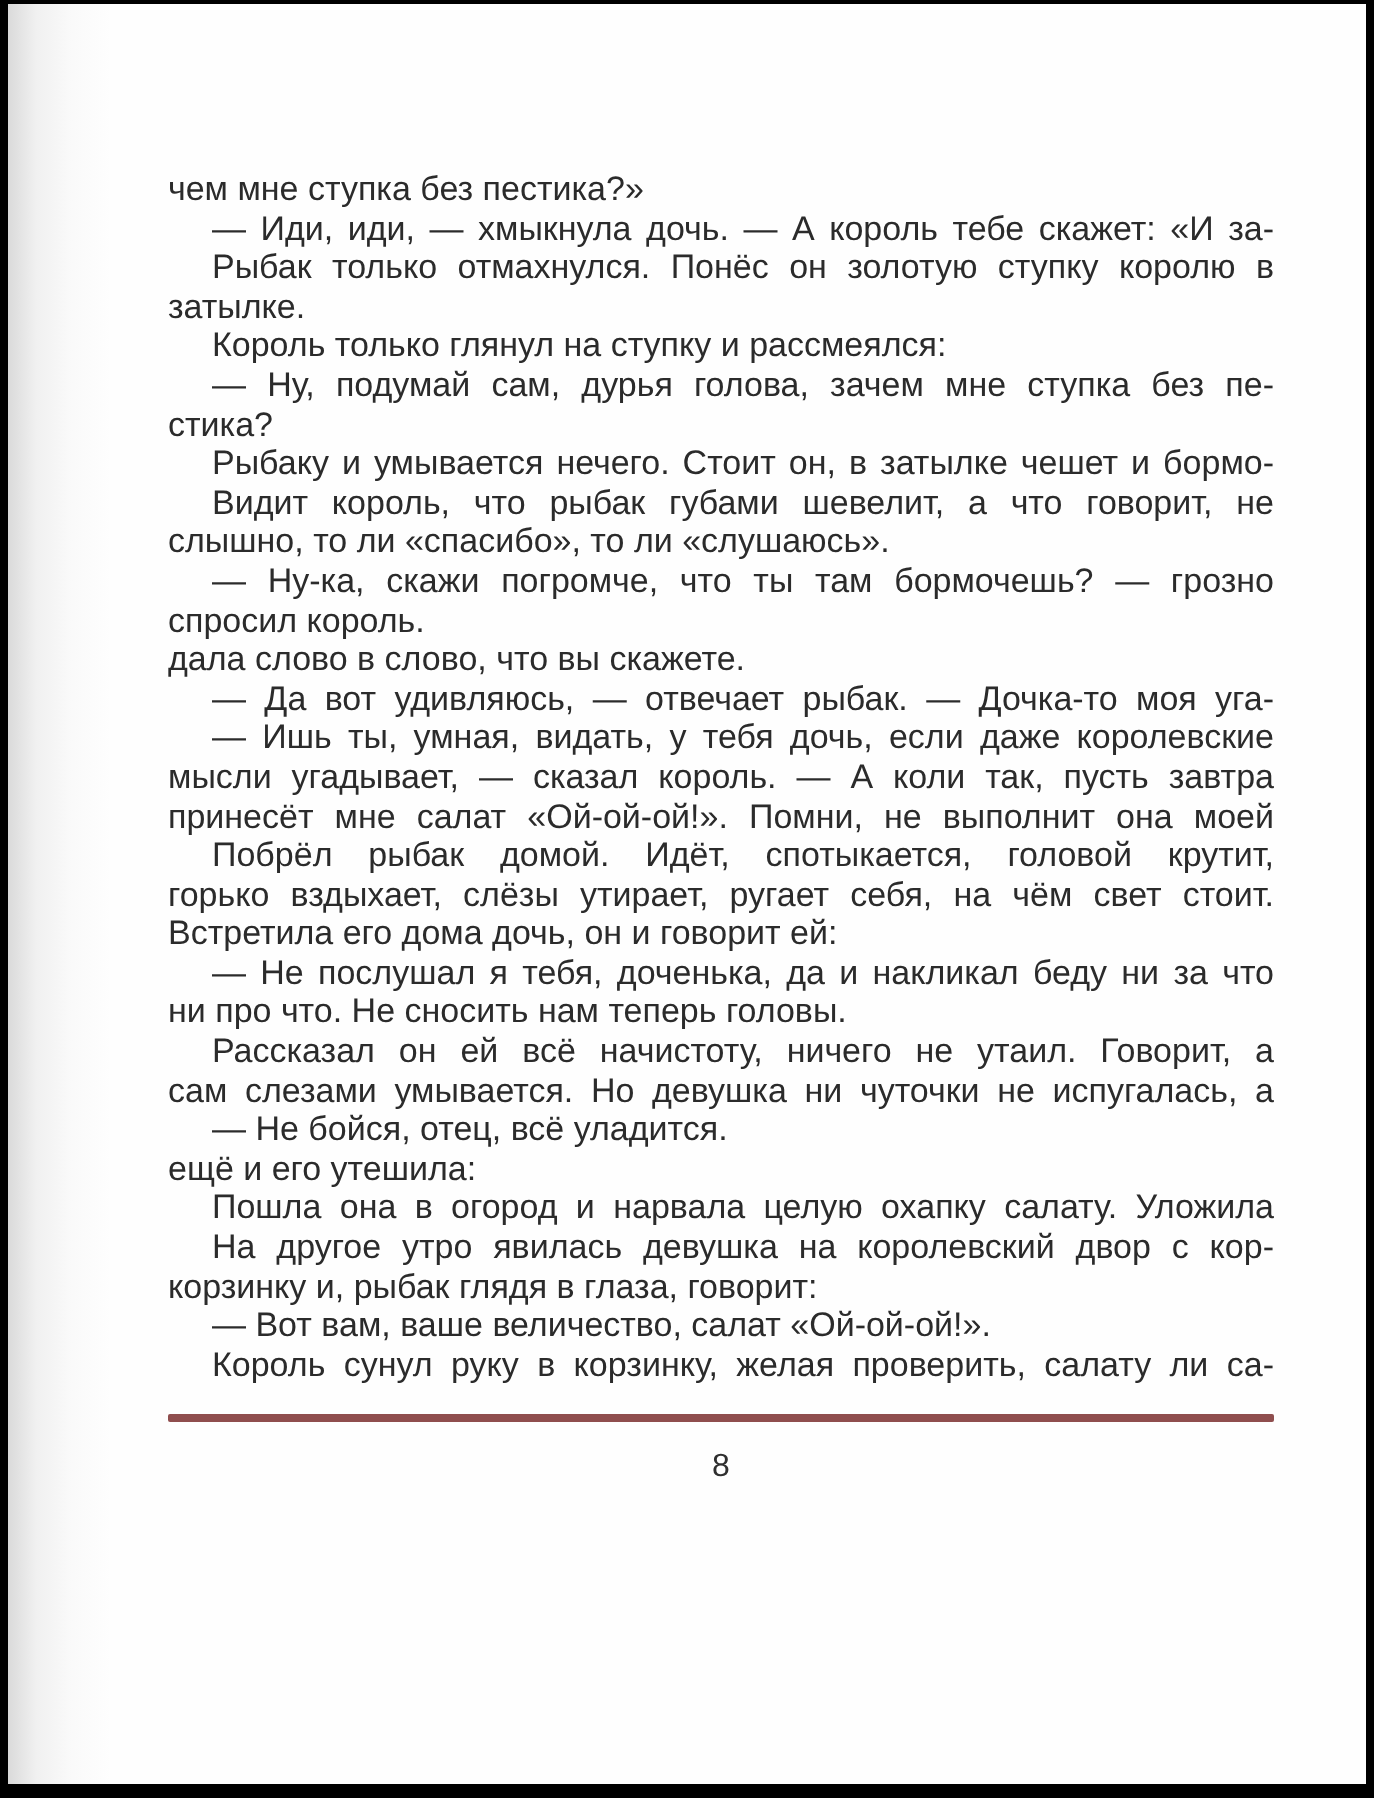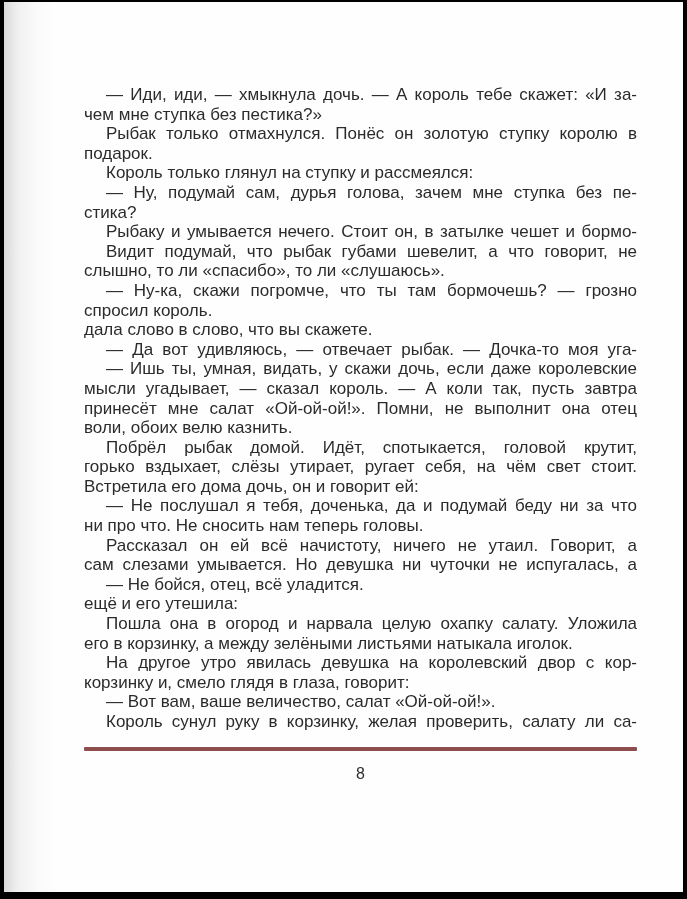--- a/index.html
+++ b/index.html
@@ -66,49 +66,47 @@
     color: #2f2f2f;
   }
 </style>
 </head>
 <body>
 
 <div class="book-page">
   <div class="gutter-shadow"></div>
   <div class="page-text" style="color: rgb(43, 43, 43);">
 
-    <div class="line first">— Иди, иди, — хмыкнула дочь. — А король тебе скажет: «И за-</div>
-      <div class="line end">чем мне ступка без пестика?»</div>
+    <div class="line end">чем мне ступка без пестика?»</div>
+      <div class="line first">— Иди, иди, — хмыкнула дочь. — А король тебе скажет: «И за-</div>
       <div class="line first">Рыбак только отмахнулся. Понёс он золотую ступку королю в</div>
-      <div class="line end">подарок.</div>
+      <div class="line end">затылке.</div>
       <div class="line first end">Король только глянул на ступку и рассмеялся:</div>
       <div class="line first">— Ну, подумай сам, дурья голова, зачем мне ступка без пе-</div>
       <div class="line end">стика?</div>
       <div class="line first">Рыбаку и умывается нечего. Стоит он, в затылке чешет и бормо-</div>
-      <div class="line first">Видит подумай, что рыбак губами шевелит, а что говорит, не</div>
+      <div class="line first">Видит король, что рыбак губами шевелит, а что говорит, не</div>
       <div class="line end">слышно, то ли «спасибо», то ли «слушаюсь».</div>
       <div class="line first">— Ну-ка, скажи погромче, что ты там бормочешь? — грозно</div>
       <div class="line end">спросил король.</div>
       <div class="line end">дала слово в слово, что вы скажете.</div>
       <div class="line first">— Да вот удивляюсь, — отвечает рыбак. — Дочка-то моя уга-</div>
-      <div class="line first">— Ишь ты, умная, видать, у скажи дочь, если даже королевские</div>
+      <div class="line first">— Ишь ты, умная, видать, у тебя дочь, если даже королевские</div>
       <div class="line">мысли угадывает, — сказал король. — А коли так, пусть завтра</div>
-      <div class="line">принесёт мне салат «Ой-ой-ой!». Помни, не выполнит она отец</div>
-      <div class="line end">воли, обоих велю казнить.</div>
+      <div class="line">принесёт мне салат «Ой-ой-ой!». Помни, не выполнит она моей</div>
       <div class="line first">Побрёл рыбак домой. Идёт, спотыкается, головой крутит,</div>
       <div class="line">горько вздыхает, слёзы утирает, ругает себя, на чём свет стоит.</div>
       <div class="line end">Встретила его дома дочь, он и говорит ей:</div>
-      <div class="line first">— Не послушал я тебя, доченька, да и подумай беду ни за что</div>
+      <div class="line first">— Не послушал я тебя, доченька, да и накликал беду ни за что</div>
       <div class="line end">ни про что. Не сносить нам теперь головы.</div>
       <div class="line first">Рассказал он ей всё начистоту, ничего не утаил. Говорит, а</div>
       <div class="line">сам слезами умывается. Но девушка ни чуточки не испугалась, а</div>
       <div class="line first end">— Не бойся, отец, всё уладится.</div>
       <div class="line end">ещё и его утешила:</div>
       <div class="line first">Пошла она в огород и нарвала целую охапку салату. Уложила</div>
-      <div class="line end">его в корзинку, а между зелёными листьями натыкала иголок.</div>
       <div class="line first">На другое утро явилась девушка на королевский двор с кор-</div>
-      <div class="line end">корзинку и, смело глядя в глаза, говорит:</div>
+      <div class="line end">корзинку и, рыбак глядя в глаза, говорит:</div>
       <div class="line first end">— Вот вам, ваше величество, салат «Ой-ой-ой!».</div>
       <div class="line first">Король сунул руку в корзинку, желая проверить, салату ли са-</div>
       <div class="footer-rule" style="background: rgb(143, 78, 78);"></div>
     <div class="page-number">8</div>
   </div>
 </div>
 
 </body></html>

